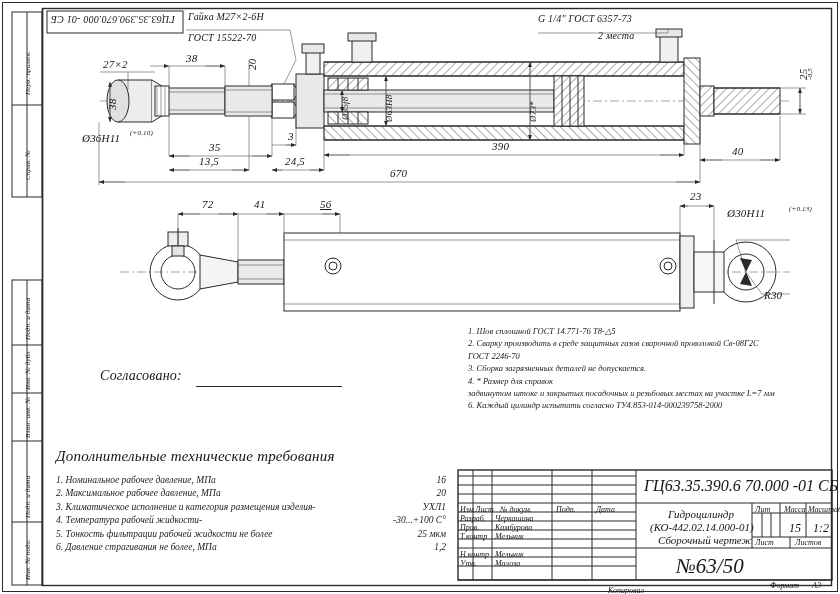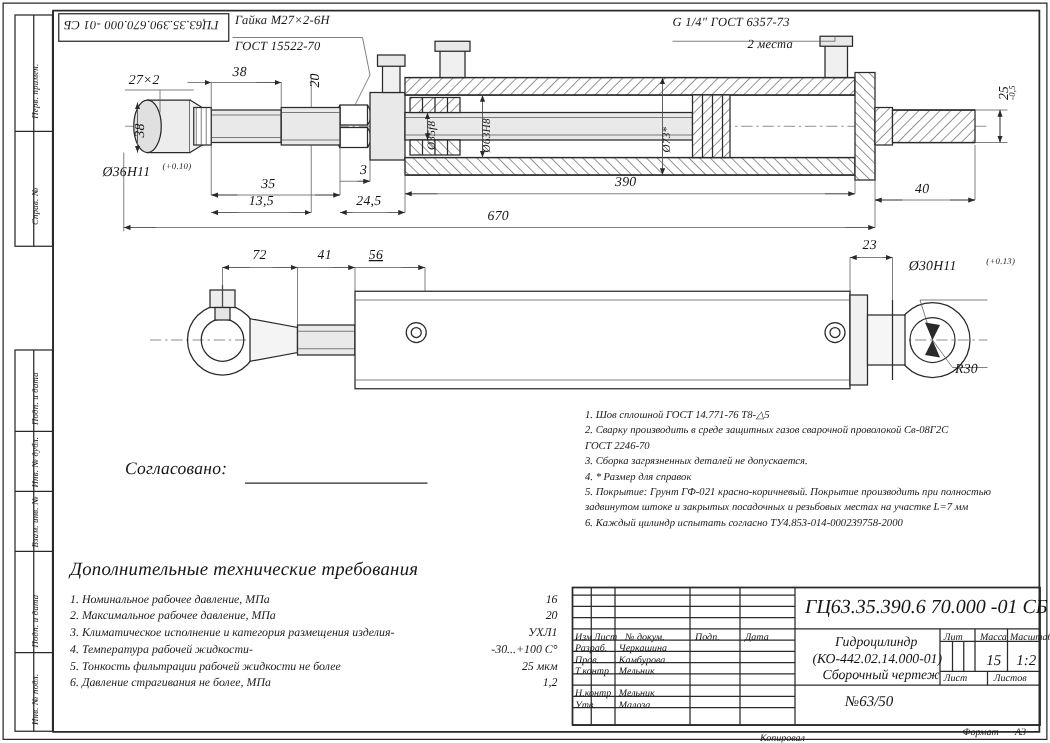--- a/index.html
+++ b/index.html
@@ -369,33 +369,32 @@
   <div class="txt dim9 rot90" style="left:384px;top:122px;">Ø63H8</div>
   <div class="txt dim9 rot90" style="left:528px;top:122px;">Ø73*</div>
   <div class="txt dim" style="left:492px;top:140px;">390</div>
   <div class="txt dim" style="left:390px;top:167px;">670</div>
   <div class="txt dim" style="left:732px;top:145px;">40</div>
   <div class="txt dim rot90" style="left:797px;top:80px;">25</div>
   <div class="txt tiny rot90" style="left:806px;top:80px;">-0,5</div>
 
   <div class="txt dim" style="left:202px;top:198px;">72</div>
   <div class="txt dim" style="left:254px;top:198px;">41</div>
-  <div class="txt dim" style="left:295px;top:198px;text-decoration:underline;">56</div>
+  <div class="txt dim" style="left:320px;top:198px;text-decoration:underline;">56</div>
   <div class="txt dim" style="left:690px;top:190px;">23</div>
   <div class="txt dim" style="left:727px;top:207px;">Ø30H11</div>
   <div class="txt tiny" style="left:789px;top:205px;">(+0.13)</div>
   <div class="txt dim" style="left:764px;top:289px;">R30</div>
 
   <div id="notes" style="position:absolute;left:468px;top:325px;width:350px;">
       <div class="note" style="font-family: &quot;Liberation Serif&quot;, serif; font-style: italic; line-height: 12.4px; white-space: nowrap;">1. Шов сплошной ГОСТ 14.771-76 T8-△5</div>
       <div class="note" style="font-family: &quot;Liberation Serif&quot;, serif; font-style: italic; line-height: 12.4px; white-space: nowrap;">2. Сварку производить в среде защитных газов сварочной проволокой Св-08Г2С</div>
       <div class="note" style="font-family: &quot;Liberation Serif&quot;, serif; font-style: italic; line-height: 12.4px; white-space: nowrap;">ГОСТ 2246-70</div>
       <div class="note" style="font-family: &quot;Liberation Serif&quot;, serif; font-style: italic; line-height: 12.4px; white-space: nowrap;">3. Сборка загрязненных деталей не допускается.</div>
       <div class="note" style="font-family: &quot;Liberation Serif&quot;, serif; font-style: italic; line-height: 12.4px; white-space: nowrap;">4.  * Размер для справок</div>
-      <div class="note" style="font-family: &quot;Liberation Serif&quot;, serif; font-style: italic; line-height: 12.4px; white-space: nowrap;">5. Покрытие: Грунт ГФ-021 красно-коричневый. Покрытие производить при полностью</div>
       <div class="note" style="font-family: &quot;Liberation Serif&quot;, serif; font-style: italic; line-height: 12.4px; white-space: nowrap;">задвинутом штоке и закрытых посадочных и резьбовых местах на участке L=7 мм</div>
       <div class="note" style="font-family: &quot;Liberation Serif&quot;, serif; font-style: italic; line-height: 12.4px; white-space: nowrap;">6. Каждый цилиндр испытать согласно ТУ4.853-014-000239758-2000</div>
     </div>
 
   <div class="txt" style="left:100px;top:368px;font-size:14px;">Согласовано:</div>
   <div style="position:absolute;left:196px;top:386px;width:146px;height:1px;background:#2a2a2a;"></div>
 
   <div class="txt" style="left:56px;top:448px;font-size:15px;">Дополнительные технические требования</div>
   <div id="reqs" style="position:absolute;left:56px;top:474px;width:390px;">
       <div style="display: flex; justify-content: space-between; font-family: &quot;Liberation Serif&quot;, serif; font-style: italic; font-size: 9.5px; line-height: 13.4px; white-space: nowrap;">
@@ -421,21 +420,21 @@
       <div style="display: flex; justify-content: space-between; font-family: &quot;Liberation Serif&quot;, serif; font-style: italic; font-size: 9.5px; line-height: 13.4px; white-space: nowrap;">
         <span>6. Давление страгивания не более, МПа</span>
         <span>1,2</span>
       </div>
     </div>
 
   <div class="tbcell tbbig" style="left:644px;top:477px;">ГЦ63.35.390.6 70.000  -01 СБ</div>
   <div class="tbcell tbmid" style="left:668px;top:508px;">Гидроцилиндр</div>
   <div class="tbcell tbmid" style="left:650px;top:521px;">(КО-442.02.14.000-01)</div>
   <div class="tbcell tbmid" style="left:658px;top:534px;">Сборочный чертеж</div>
-  <div class="tbcell" style="left:676px;top:554px;font-size:12px;">№63/50</div>
+  <div class="tbcell" style="left:676px;top:554px;font-size:21px;">№63/50</div>
 
   <div class="tbcell" style="left:755px;top:505px;">Лит</div>
   <div class="tbcell" style="left:784px;top:505px;">Масса</div>
   <div class="tbcell" style="left:808px;top:505px;">Масштаб</div>
   <div class="tbcell" style="left:789px;top:521px;font-size:12px;">15</div>
   <div class="tbcell" style="left:813px;top:521px;font-size:12px;">1:2</div>
   <div class="tbcell" style="left:755px;top:538px;">Лист</div>
   <div class="tbcell" style="left:795px;top:538px;">Листов</div>
 
   <div id="tbhdr">

